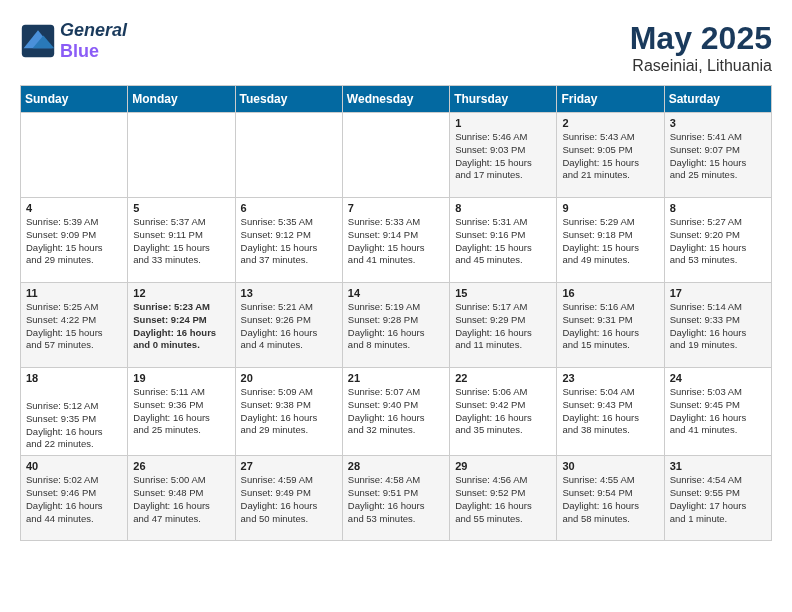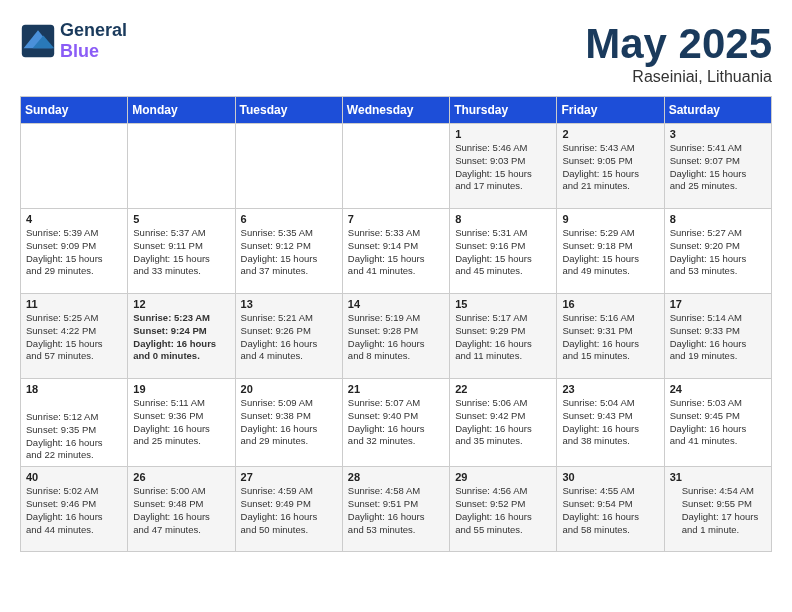--- a/index.html
+++ b/index.html
@@ -22,35 +22,35 @@
     }
     .logo-icon {
       width: 36px;
       height: 36px;
       margin-right: 4px;
     }
     .title-area {
       text-align: right;
     }
     .calendar-title {
-      font-size: 42px;
+      font-size: 32px;
       font-weight: bold;
       color: #1a3a5c;
     }
     .calendar-subtitle {
       font-size: 16px;
       color: #333;
     }
     table {
       width: 100%;
       border-collapse: collapse;
       table-layout: fixed;
     }
     thead th {
-      background-color: #1d4ed8;
+      background-color: #0369a1;
       color: #fff;
       font-size: 12px;
       font-weight: bold;
       padding: 6px 4px;
       text-align: left;
       border: 1px solid #ccc;
     }
     tbody td {
       vertical-align: top;
       border: 1px solid #ccc;
@@ -84,21 +84,21 @@
 <body>
 
 <div class="header">
   <div class="logo">
     <svg class="logo-icon" viewBox="0 0 40 40">
       <rect x="2" y="2" width="36" height="36" rx="4" fill="#1a3a5c"></rect>
       <polygon points="20,8 36,28 4,28" fill="#4a90d9"></polygon>
       <polygon points="26,14 38,28 14,28" fill="#2979b8"></polygon>
     </svg>
     <div>
-      <div style="font-size:18px;font-weight:bold;color:#1a3a5c;">General</div>
+      <div style="font-size:18px;font-weight:bold;color:#1a3a5c;font-style:italic;">General</div>
       <div style="font-size:18px;font-weight:bold;color:#8b5cf6;">Blue</div>
     </div>
   </div>
   <div class="title-area">
     <div class="calendar-title">May 2025</div>
     <div class="calendar-subtitle">Raseiniai, Lithuania</div>
   </div>
 </div>
 
 <table>
@@ -332,20 +332,20 @@
         </td>
         <td>
           <div class="day-number">30</div>
           <div class="day-info" style="white-space: pre-line;">Sunrise: 4:55 AM
 Sunset: 9:54 PM
 Daylight: 16 hours
 and 58 minutes.</div>
         </td>
         <td>
           <div class="day-number">31</div>
-          <div class="day-info" style="white-space: pre-line; margin-left: 12px;">Sunrise: 4:54 AM
+          <div class="day-info" style="white-space: pre-line;">Sunrise: 4:54 AM
 Sunset: 9:55 PM
 Daylight: 17 hours
 and 1 minute.</div>
         </td>
       </tr>
     </tbody>
 </table>
 
 </body></html>

